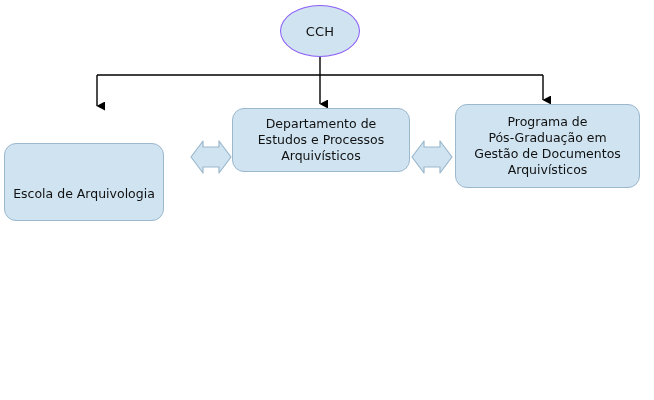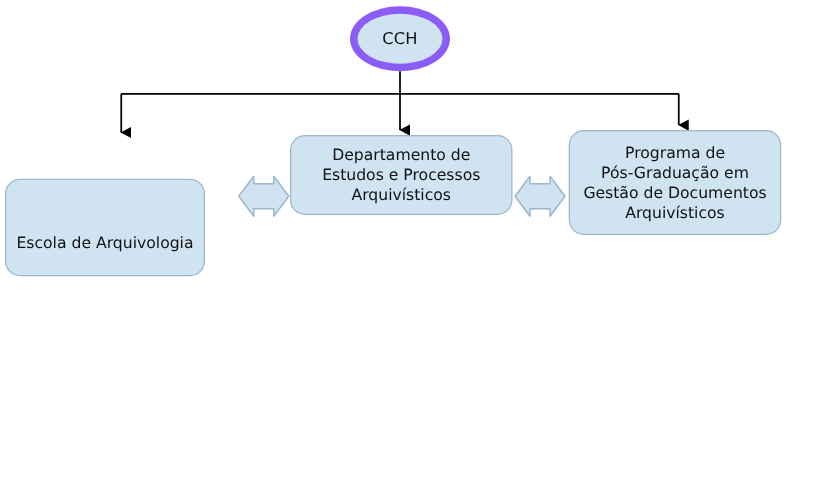--- a/index.html
+++ b/index.html
@@ -32,21 +32,21 @@
     height: 400px;
     z-index: 1;
   }
 
   
   .node-ellipse {
     position: absolute;
     box-sizing: border-box;
     border-radius: 50%;
     background: #cfe3f1;
-    border: 6px solid #8b5cf6;
+    border: 1px solid #8b5cf6;
     display: flex;
     align-items: center;
     justify-content: center;
     z-index: 3;
   }
   .node-ellipse .node-text {
     font-size: 13px;
     color: #111111;
     letter-spacing: 0.2px;
   }
@@ -91,21 +91,21 @@
     top: 108px;
     width: 178px;
     height: 64px;
     align-items: center;
   }
 
   
   #node-programa {
     left: 455px;
     top: 104px;
-    width: 170px;
+    width: 185px;
     height: 84px;
     align-items: flex-start;
   }
   #node-programa .node-text {
     padding-top: 9px;
   }
 
   
   .bi-arrow {
     position: absolute;

